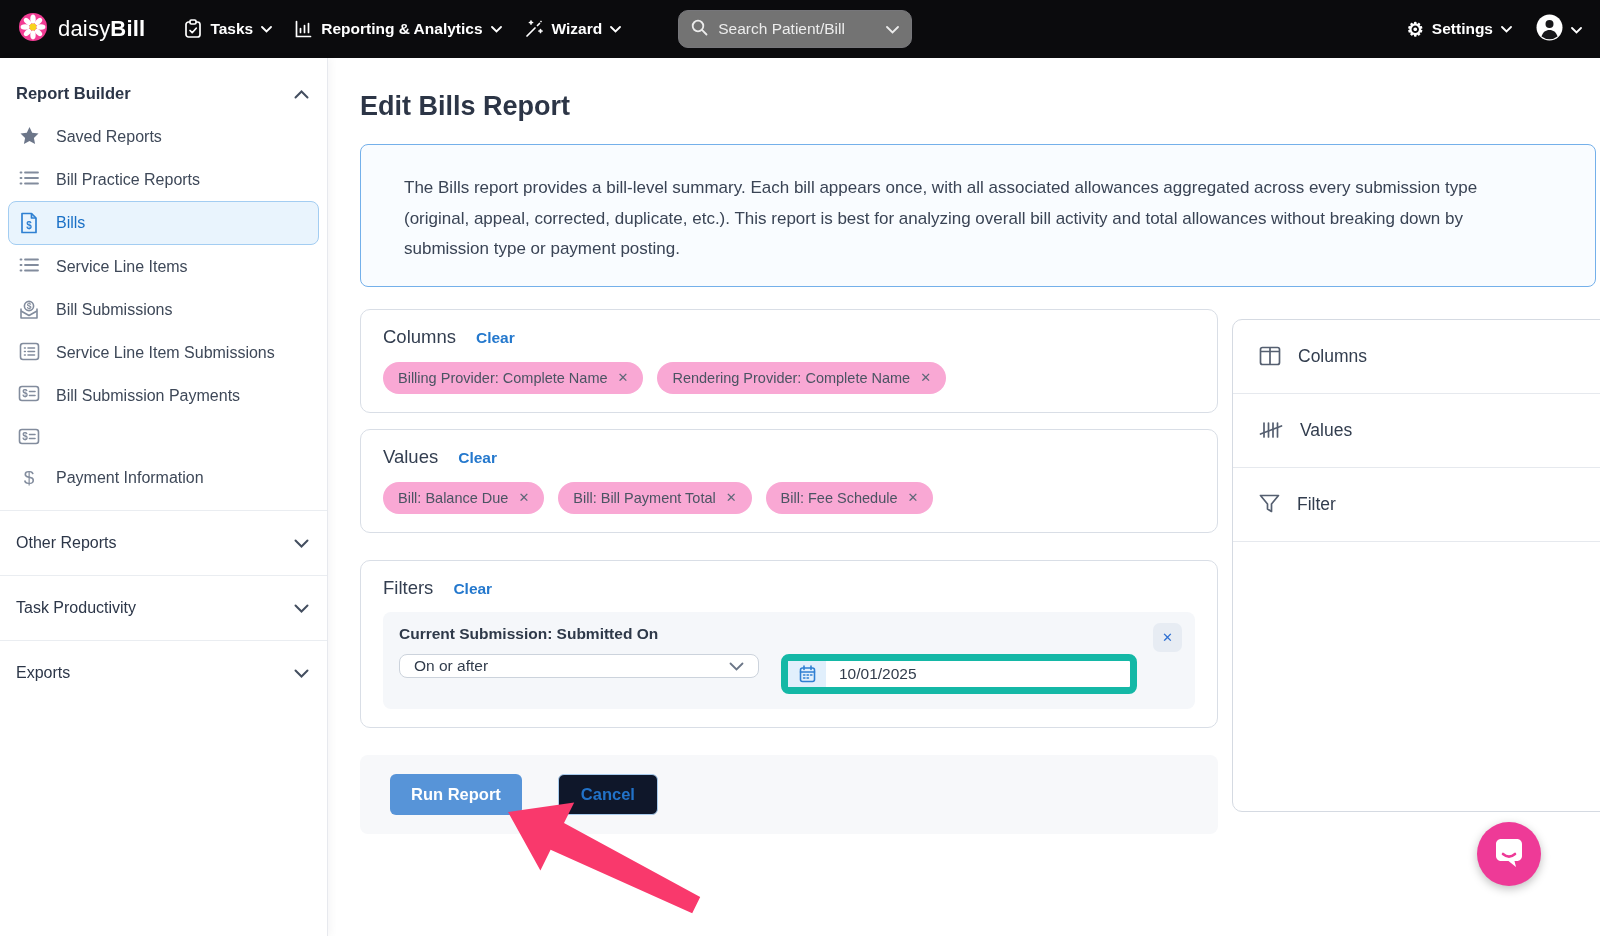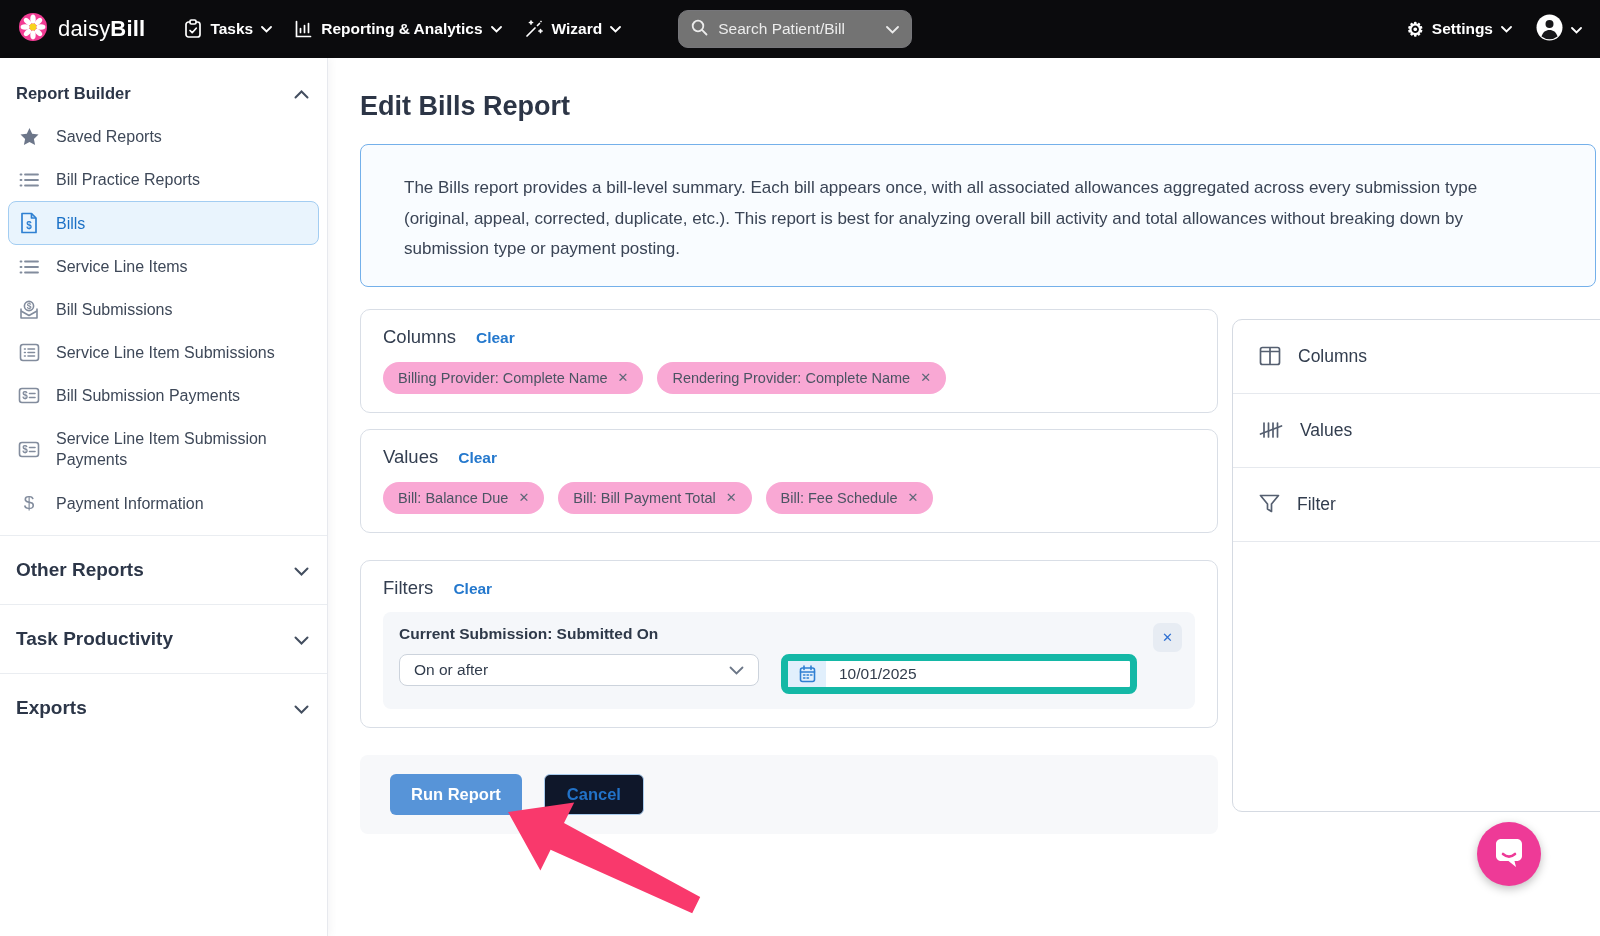--- a/index.html
+++ b/index.html
@@ -27,29 +27,29 @@
   .avatar-wrap { display: flex; align-items: center; gap: 8px; cursor: pointer; }
 
   
   .body-row { flex: 1; display: flex; min-height: 0; }
 
   
   .sidebar { width: 328px; flex: none; background: #fff; border-right: 1px solid #e7e9ee;
     box-shadow: 3px 0 8px rgba(20,30,50,.04); padding-top: 12px; }
   .side-head { display: flex; align-items: center; justify-content: space-between;
     padding: 14px 18px 12px 16px; font-size: 16.5px; font-weight: 700; color: #2c3648; cursor: pointer; }
-  .side-item { display: flex; align-items: center; gap: 15px; margin: 0 8px; padding: 10px 8px;
+  .side-item { display: flex; align-items: flex-start; gap: 15px; margin: 0 8px; padding: 10px 8px;
     border: 1px solid transparent; border-radius: 8px; font-size: 16px; color: #3e4858; cursor: pointer; }
   .side-item .icn { width: 24px; flex: none; color: #828c9d; display: flex; justify-content: center; }
   .side-item.selected { background: #e9f4fd; border-color: #a3cdf2; color: #1a70c6; }
   .side-item.selected .icn { color: #2f80d2; }
   .side-item .lbl { line-height: 21px; }
   .side-divider { border-top: 1px solid #eaedf1; margin: 10px 0; }
   .side-section { display: flex; align-items: center; justify-content: space-between;
-    padding: 13px 18px 13px 16px; font-size: 19px; font-weight: 700; color: #2c3648; cursor: pointer; }
+    padding: 13px 18px 13px 16px; font-size: 16px; font-weight: 400; color: #2c3648; cursor: pointer; }
 
   
   .main { flex: 1; position: relative; padding-left: 32px; }
   .page-title { margin-top: 33px; font-size: 27px; font-weight: 700; color: #2c3546; }
 
   .desc-box { margin-top: 22px; width: 1236px; background: #f9fcff; border: 1.5px solid #74b0ea;
     border-radius: 8px; padding: 17px 24px 21px; }
   .desc-head { display: flex; align-items: center; gap: 12px; font-size: 17px; font-weight: 700; color: #2b3547; }
   .desc-body { margin: 11px 40px 0 19px; font-size: 17px; line-height: 30.5px; color: #3a4455; }
 
@@ -66,31 +66,31 @@
     color: #4b5463; display: flex; align-items: center; gap: 10px; cursor: grab; }
   .chip .x { color: #5e6878; font-size: 13px; cursor: pointer; }
 
   .filter-panel { margin-top: 13px; background: #f5f7fa; border-radius: 8px;
     padding: 13px 16px 15px; position: relative; }
   .filter-label { font-size: 15.5px; font-weight: 700; color: #2e3949; }
   .filter-close { position: absolute; top: 11px; right: 13px; width: 29px; height: 29px;
     background: #e7ecf3; border-radius: 7px; color: #2e6fd2; display: flex; align-items: center;
     justify-content: center; font-size: 13px; cursor: pointer; }
   .filter-controls { display: flex; gap: 22px; margin-top: 11px; }
-  .select-box { width: 360px; height: 32px; background: #fff; border: 1px solid #ccd3dc;
+  .select-box { width: 360px; height: 24px; background: #fff; border: 1px solid #ccd3dc;
     border-radius: 8px; display: flex; align-items: center; justify-content: space-between;
     padding: 0 14px; font-size: 15.5px; color: #313c4c; cursor: pointer; }
   .date-box { width: 356px; height: 40px; background: #fff; border: 7px solid #14b8a6;
     border-radius: 8px; display: flex; overflow: hidden; cursor: text; }
   .date-icon-seg { width: 38px; flex: none; background: #e1effc; display: flex;
     align-items: center; justify-content: center; color: #2f7fd2; cursor: pointer; }
   .date-value { display: flex; align-items: center; padding: 0 13px; font-size: 15.5px; color: #313c4c; }
 
   .actions-panel { width: 858px; margin-top: 27px; background: #f7f8fa; border-radius: 8px;
-    padding: 19px 30px; display: flex; gap: 22px; }
+    padding: 19px 30px; display: flex; gap: 36px; }
   .btn-primary { background: #5794d8; border: none; border-radius: 6px; color: #fff;
     font-weight: 700; font-size: 16.5px; padding: 10px 21px; font-family: inherit; cursor: pointer; }
   .btn-secondary { background: #0f172a; border: 1.5px solid #a8cbed; border-radius: 6px; color: #2272c8;
     font-weight: 700; font-size: 16.5px; padding: 10px 22px; font-family: inherit; cursor: pointer; }
 
   .right-panel { flex: none; width: 400px; margin-top: 10px; background: #fff;
     border: 1px solid #d5dae2; border-radius: 10px; height: 493px; overflow: hidden; }
   .rp-row { display: flex; align-items: center; gap: 17px; padding: 0 0 0 26px; height: 74px;
     border-bottom: 1px solid #e6e9ee; font-size: 17.5px; color: #323d4e; cursor: pointer; }
   .rp-row .icn { color: #555f70; display: flex; }
@@ -302,21 +302,20 @@
       </div>
 
       <div class="side-item">
         <span class="icn">
           <svg width="22" height="17" viewBox="0 0 22 17" fill="none" stroke="#828c9d" stroke-width="1.6" stroke-linecap="round">
             <rect x="1.5" y="1.5" width="19" height="14" rx="2.5"></rect>
             <text x="7" y="12" font-size="10" font-family="Liberation Sans, sans-serif" fill="#828c9d" stroke="none" text-anchor="middle" font-weight="bold">$</text>
             <path d="M11.5 6.5h5.5M11.5 10.5h5.5"></path>
           </svg>
         </span>
-        <span class="lbl" style="max-width:240px">Service Line Item Submission Payments</span>
       </div>
 
       <div class="side-item">
         <span class="icn">
           <svg width="14" height="22" viewBox="0 0 14 22">
             <text x="7" y="17" font-size="19" font-family="Liberation Sans, sans-serif" fill="#828c9d" text-anchor="middle">$</text>
           </svg>
         </span>
         <span class="lbl">Payment Information</span>
       </div>

